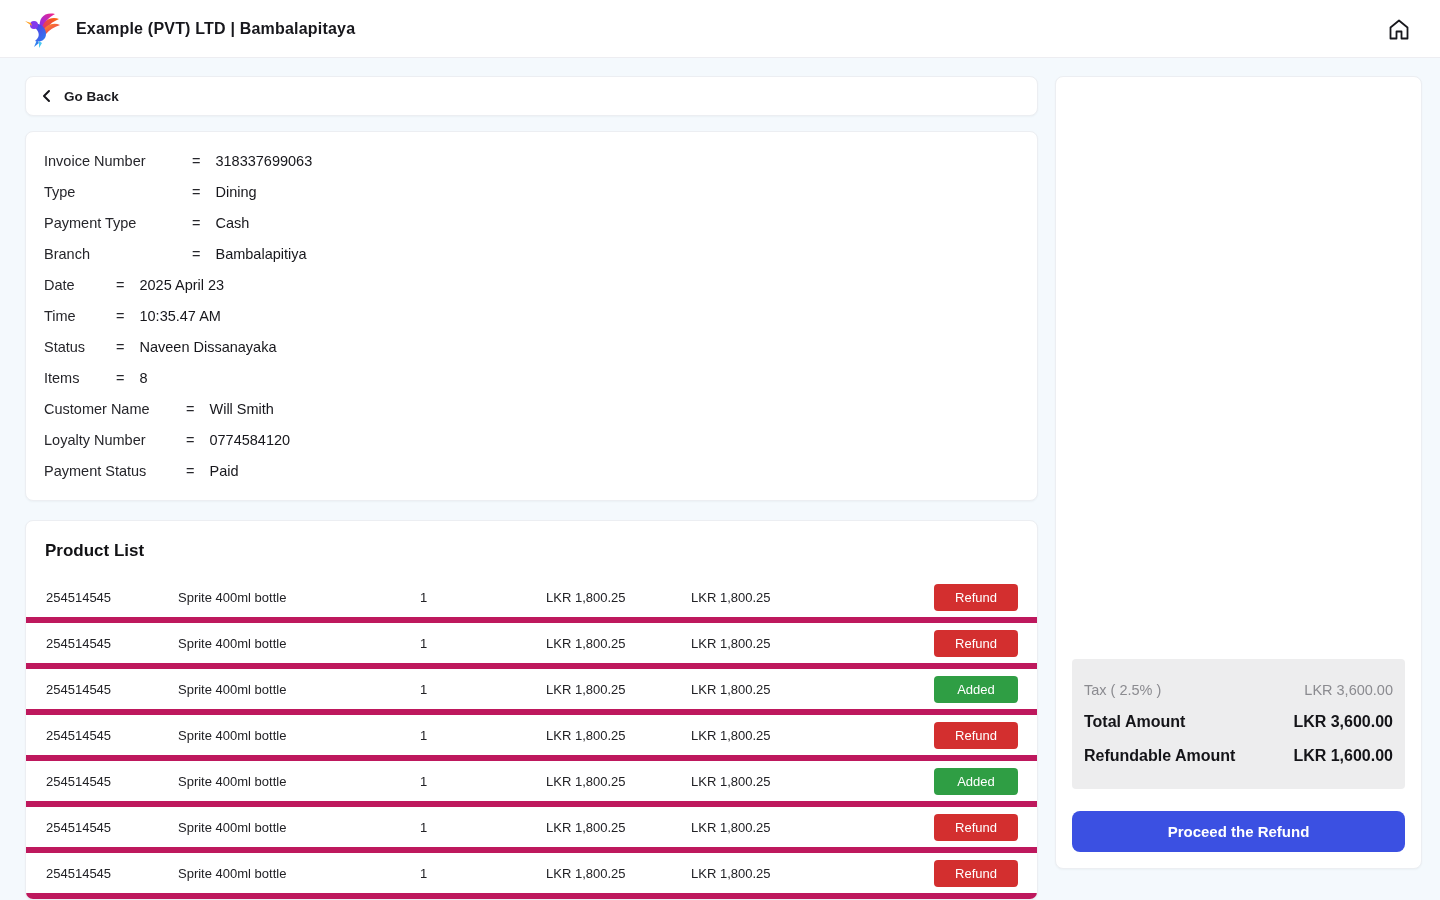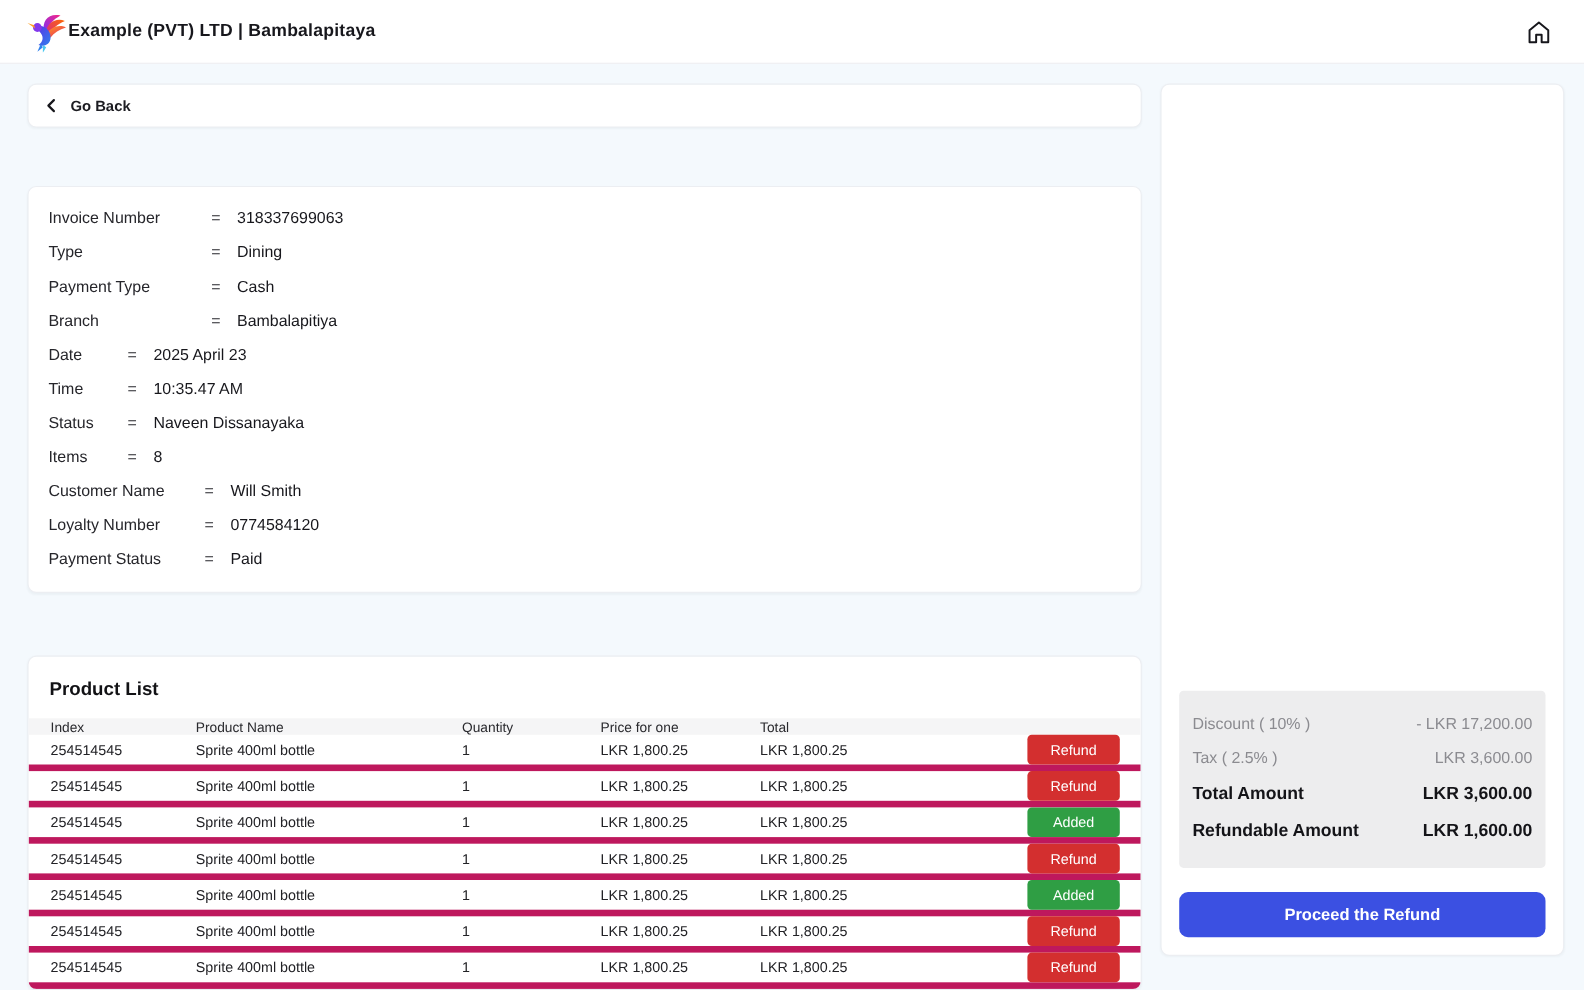--- a/index.html
+++ b/index.html
@@ -4,29 +4,29 @@
 <style>
   * { margin:0; padding:0; box-sizing:border-box; }
   html,body { width:1440px; height:900px; overflow:hidden; }
   body { font-family:"Liberation Sans", sans-serif; background:#f4f9fd; color:#1c1c21; }
 
   
   .topbar {
     height:58px; background:#ffffff; border-bottom:1px solid #ededf1;
     display:flex; align-items:center; padding:0 24px;
   }
-  .brand { display:flex; align-items:center; }
+  .brand { display:flex; align-items:center; gap:14px; }
   .brand-title { font-size:16px; font-weight:700; letter-spacing:.2px; color:#17171c; }
   .topbar-spacer { flex:1; }
   .home-btn { width:34px; height:34px; display:flex; align-items:center; justify-content:center;
     background:none; border:none; cursor:pointer; }
 
   
   .content { display:flex; padding:18px 18px 0 25px; gap:17px; height:842px; }
-  .left-col { width:1013px; display:flex; flex-direction:column;gap:38px; }
+  .left-col { width:1013px; display:flex; flex-direction:column; }
   .right-col { width:367px; }
 
   .card { background:#fff; border:1px solid #eceef2; border-radius:8px;
     box-shadow:0 1px 2px rgba(30,40,60,.04); }
 
   
   .goback-card { height:40px; display:flex; align-items:center; padding:0 14px; gap:10px;
     cursor:pointer; }
   .goback-label { font-size:13.5px; font-weight:600; color:#1c1c21; }
 
@@ -192,28 +192,20 @@
           <span class="inv-label">Payment Status</span>
           <span class="inv-eq">=</span>
           <span class="inv-value">Paid</span>
         </div>
       </div>
     </div>
 
     <div class="card products-card">
       <div class="products-title">Product List</div>
 
-      <div class="p-grid p-head">
-        <span>Index</span>
-        <span>Product Name</span>
-        <span>Quantity</span>
-        <span>Price for one</span>
-        <span>Total</span>
-        <span></span>
-      </div>
 
       <div class="p-grid p-row">
         <span>254514545</span>
         <span>Sprite 400ml bottle</span>
         <span>1</span>
         <span>LKR 1,800.25</span>
         <span>LKR 1,800.25</span>
         <span class="p-action-cell">
             <button class="action-btn" data-variant="refund">Refund</button>
           </span>
@@ -279,24 +271,20 @@
           </span>
       </div>
     </div>
   </div>
 
   <div class="right-col">
     <div class="card right-card">
       <div class="right-fill"></div>
 
       <div class="summary-box">
-        <div class="sum-row">
-          <span>Discount ( 10% )</span>
-          <span>- LKR 17,200.00</span>
-        </div>
         <div class="sum-row">
           <span>Tax ( 2.5% )</span>
           <span>LKR 3,600.00</span>
         </div>
         <div class="sum-row strong">
           <span>Total Amount</span>
           <span>LKR 3,600.00</span>
         </div>
         <div class="sum-row strong">
           <span>Refundable Amount</span>

